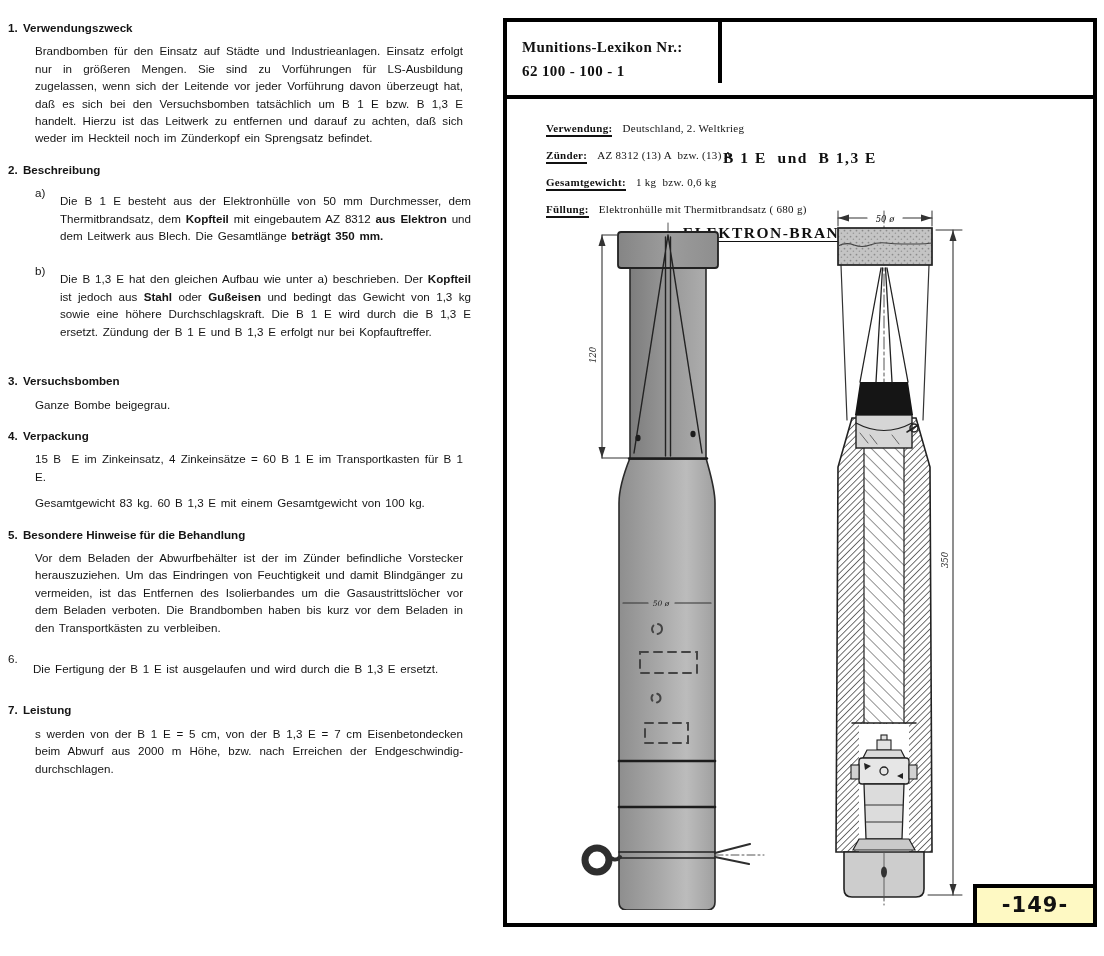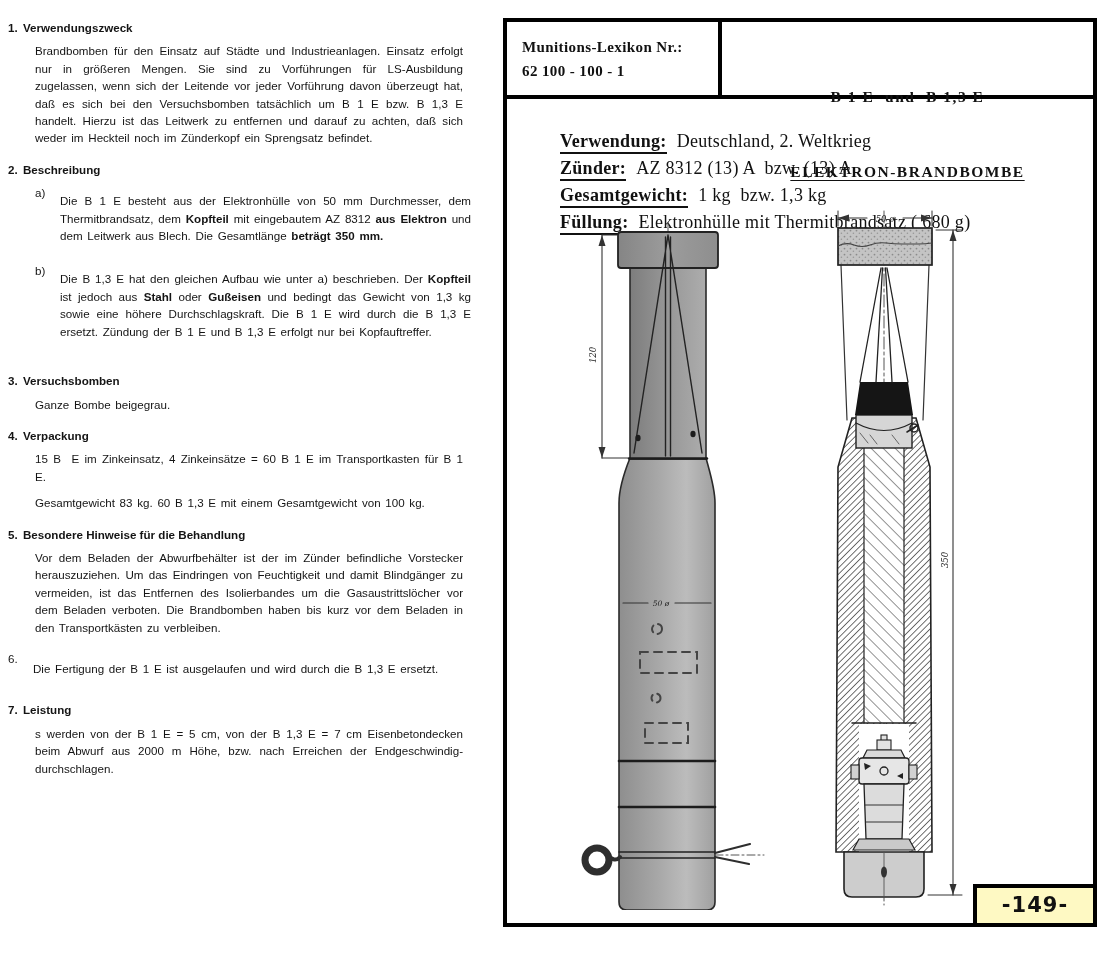--- a/index.html
+++ b/index.html
@@ -30,32 +30,32 @@
   .sec-inline .num{flex:none;width:15px;}
   .sec-inline .body{flex:1;margin:10px;}
   .sec3{margin-top:24px;}
 
   
   .panel{
     position:absolute;left:503px;top:18px;width:594px;height:909px;
     border:4px solid #000;box-sizing:border-box;background:#fff;
     font-family:"Liberation Serif","DejaVu Serif",serif;
   }
-  .panel-header{display:flex;height:77px;border-bottom:4px solid #000;box-sizing:border-box;}
+  .panel-header{display:flex;height:77px;border-bottom:4px solid #000;box-sizing:border-box;flex-direction:column;}
   .ph-left{
     width:196px;flex:none;border-right:4px solid #000;box-sizing:content-box;
     padding:13px 0 0 15px;font-size:15px;line-height:24px;letter-spacing:.4px;
     font-weight:bold;
   }
   .ph-right{flex:1;text-align:center;padding-top:12px;font-weight:bold;
     font-size:15.5px;line-height:25px;letter-spacing:1.5px;white-space:pre;}
   .ph-right .underl{text-decoration:underline;text-underline-offset:3px;}
 
   .fields{padding:11px 0 0 17px;}
-  .frow{height:27px;font-size:18px;white-space:pre;}
+  .frow{height:27px;font-size:11px;white-space:pre;}
   .flabel{font-weight:bold;border-bottom:2px solid #111;padding-bottom:1px;margin-right:10px;letter-spacing:.3px;}
   .fvalue{letter-spacing:.3px;}
 
   .drawings{position:absolute;left:0;top:183px;width:586px;height:705px;}
   .drawings svg{display:block;}
 
   .pagenum{
     position:absolute;right:-4px;bottom:-4px;width:116px;height:35px;
     border:4px solid #000;background:#fef9c3;text-align:center;line-height:35px;
     font-family:"DejaVu Sans",sans-serif;font-weight:bold;font-size:21px;letter-spacing:1px;
@@ -145,21 +145,21 @@
     </div>
 
     <div class="fields">
       <div class="frow">
         <span class="flabel">Verwendung:</span><span class="fvalue">Deutschland, 2. Weltkrieg</span>
       </div>
       <div class="frow">
         <span class="flabel">Zünder:</span><span class="fvalue">AZ 8312 (13) A  bzw. (13) A</span>
       </div>
       <div class="frow">
-        <span class="flabel">Gesamtgewicht:</span><span class="fvalue">1 kg  bzw. 1,3 kg</span>
+        <span class="flabel">Gesamtgewicht:</span><span class="fvalue">1 kg  bzw. 0,6 kg</span>
       </div>
       <div class="frow">
         <span class="flabel">Füllung:</span><span class="fvalue">Elektronhülle mit Thermitbrandsatz ( 680 g)</span>
       </div>
     </div>
 
     <div class="drawings">
       <svg width="586" height="705" viewBox="0 0 586 705" xmlns="http://www.w3.org/2000/svg">
         <defs>
           <linearGradient id="gCap" x1="0" y1="0" x2="1" y2="0">

